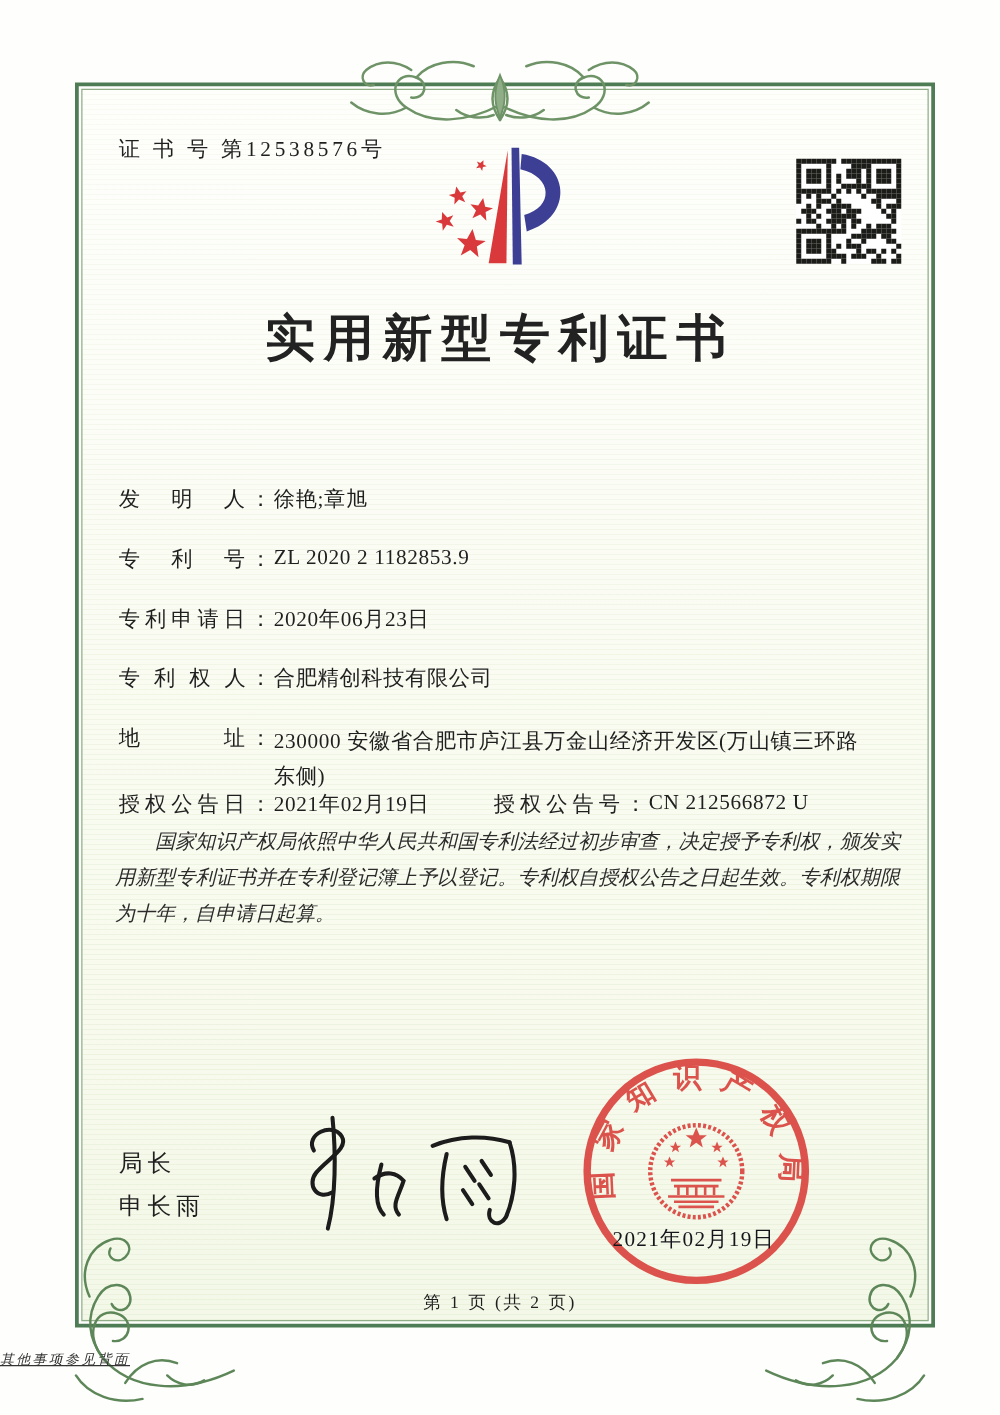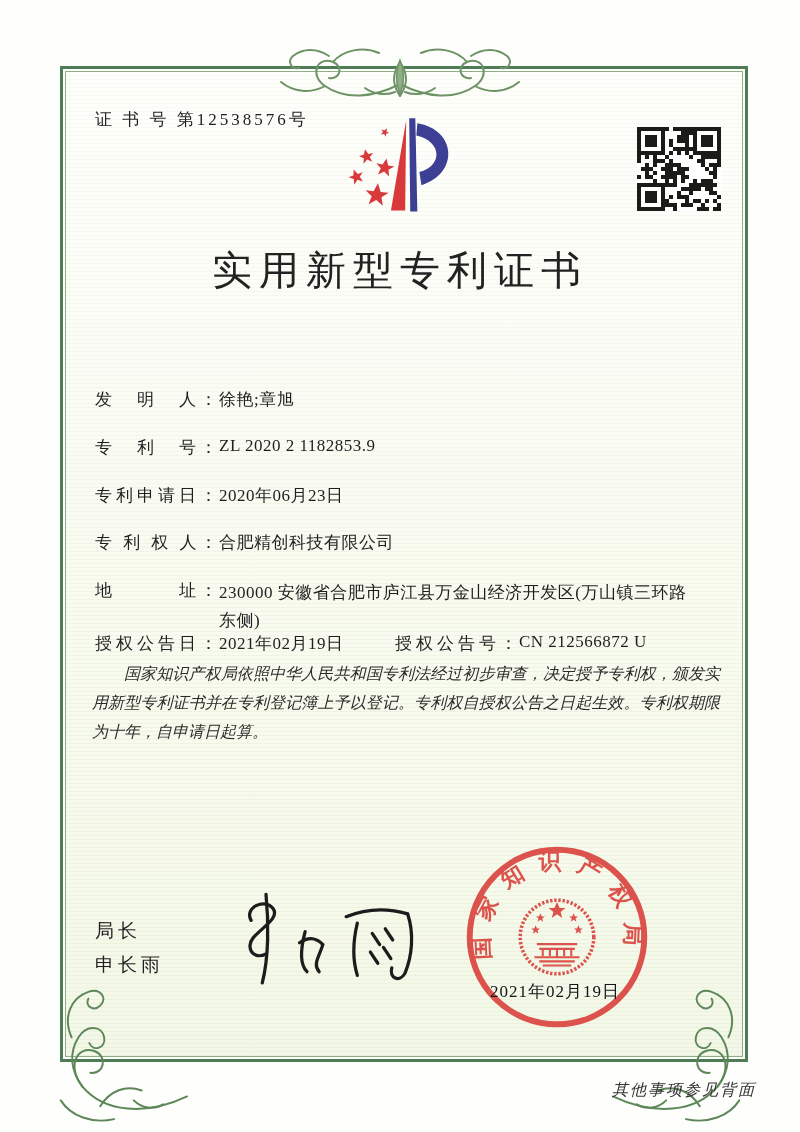--- a/index.html
+++ b/index.html
@@ -21,21 +21,21 @@
 
   .content{position:absolute;inset:0;z-index:3;}
 
   .cert-no{position:absolute;left:95px;top:108px;font-size:17px;letter-spacing:3px;}
   .logo{position:absolute;left:328px;top:110px;width:132px;height:128px;}
   .qr{position:absolute;left:637px;top:127px;width:84px;height:84px;background:#fff;
       display:grid;grid-template-columns:repeat(21,1fr);grid-template-rows:repeat(21,1fr);}
   .qr .m{background:#1b1b18;}
 
   .title{position:absolute;left:0;top:243px;width:800px;text-align:center;
-         font-size:40px;font-weight:normal;letter-spacing:7px;color:#222;}
+         font-size:40px;font-weight:bold;letter-spacing:7px;color:#222;}
 
   .frow{position:absolute;left:95px;width:620px;font-size:17px;display:flex;}
   .flabel{flex:none;width:122px;text-align:justify;text-align-last:justify;}
   .fvalue{margin-left:2px;letter-spacing:.5px;}
   .fvalue.addr{width:472px;line-height:1.62;}
   .fgroup2{position:absolute;left:300px;top:0;display:flex;}
 
   .body-text{position:absolute;left:92px;top:660px;width:628px;font-size:16px;
              line-height:1.8;text-align:justify;color:#2b2b2b;font-style:italic;}
   .body-text p{margin:0;text-indent:2em;font-style:italic;}
@@ -45,22 +45,22 @@
   .officer.t2{top:952px;}
 
   .signature{position:absolute;left:225px;top:885px;width:205px;height:108px;}
   .seal{position:absolute;left:462px;top:842px;width:190px;height:190px;opacity:.9;
         mix-blend-mode:multiply;}
   .seal-date{position:absolute;left:490px;top:980px;font-size:17px;letter-spacing:1px;
              color:#14141a;z-index:4;}
 
   .page-info{position:absolute;left:0;top:1033px;width:800px;text-align:center;
              font-size:14px;letter-spacing:2px;}
-  .back-note{position:absolute;left:0;top:1080px;width:756px;text-align:right;
-             font-size:16px;font-style:italic;letter-spacing:2px;color:#333;}
+  .back-note{position:absolute;left:0;top:1080px;width:756px;text-align:left;
+             font-size:11px;font-style:italic;letter-spacing:2px;color:#333;text-decoration:underline;}
 </style>
 </head>
 <body>
 
 <div class="page">
 
   <div class="frame">
     <div class="frame-inner"></div>
   </div>
 
@@ -634,16 +634,17 @@
         </g>
         <g fill="none" stroke="#d9403a" stroke-width="3.5">
           <path d="M126,172 h68 M130,180 h60"></path>
           <path d="M136,180 v12 M148,180 v12 M160,180 v14 M172,180 v12 M184,180 v12"></path>
           <path d="M122,194 h76 M130,201 h60 M136,208 h48"></path>
         </g>
       </svg>
     </div>
     <div class="seal-date">2021年02月19日</div>
 
+    <div class="page-info">第 1 页 (共 2 页)</div>
     <div class="back-note">其他事项参见背面</div>
 
   </div>
 </div>
 
 </body></html>

